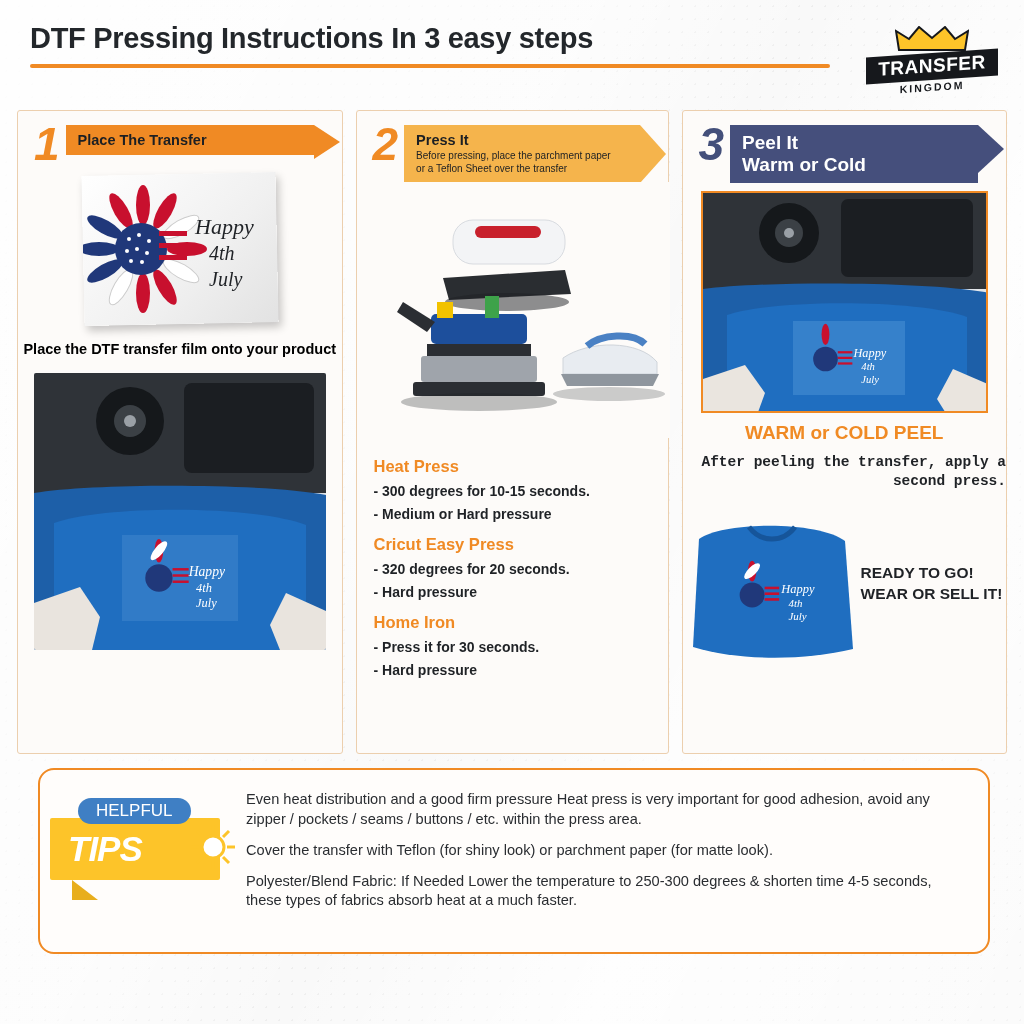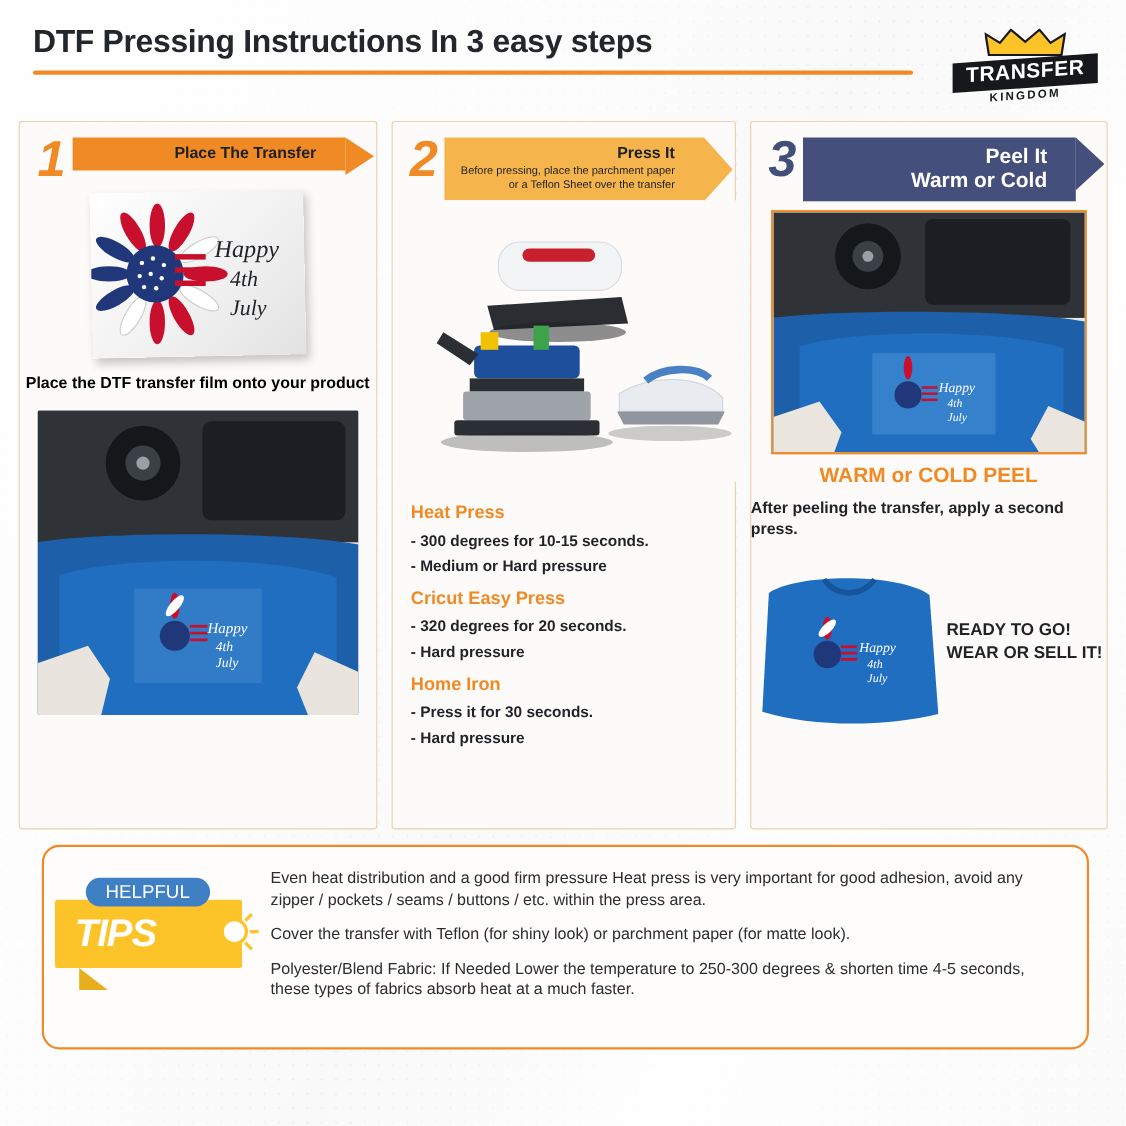--- a/index.html
+++ b/index.html
@@ -92,21 +92,21 @@
     font-weight: bold;
     font-style: italic;
     line-height: 0.85;
     padding: 0 6px 0 16px;
   }
   .num-orange { color: #f08a24; }
   .num-blue { color: #434f7a; }
   .ribbon {
     position: relative;
     color: #1c1f23;
-    text-align: right;
+    text-align: left;
     font-weight: bold;
     padding: 7px 26px 7px 12px;
     flex: 1;
     margin-right: 28px;
   }
   .ribbon.orange { background: #f08a24; }
   .ribbon.light { background: #f5b44c; }
   .ribbon.blue { background: #454f7c; color: #ffffff; }
   .ribbon::after {
     content: "";
@@ -192,22 +192,22 @@
     position: relative;
     overflow: hidden;
     background: #cfd6dd;
   }
   .peel-label {
     text-align: center;
     font-size: 19px; font-weight: bold; color: #f08a24;
     margin-top: 9px;
   }
   .peel-sub {
-    text-align: left; font-size: 14.5px; font-weight: bold;
-    color: #1f2226; line-height: 1.3; margin-top: 9px;
+    text-align: right; font-size: 14.5px; font-weight: bold;
+    color: #1f2226; line-height: 1.3; margin-top: 9px; font-family: Liberation Mono, monospace;
   }
   .ready-row { display: flex; align-items: center; margin-top: 8px; }
   .shirt-wrap { width: 178px; height: 170px; position: relative; }
   .ready-txt {
     font-size: 15.5px; font-weight: bold; color: #1f2226;
     line-height: 1.35;
   }
 
   
   .tips {

